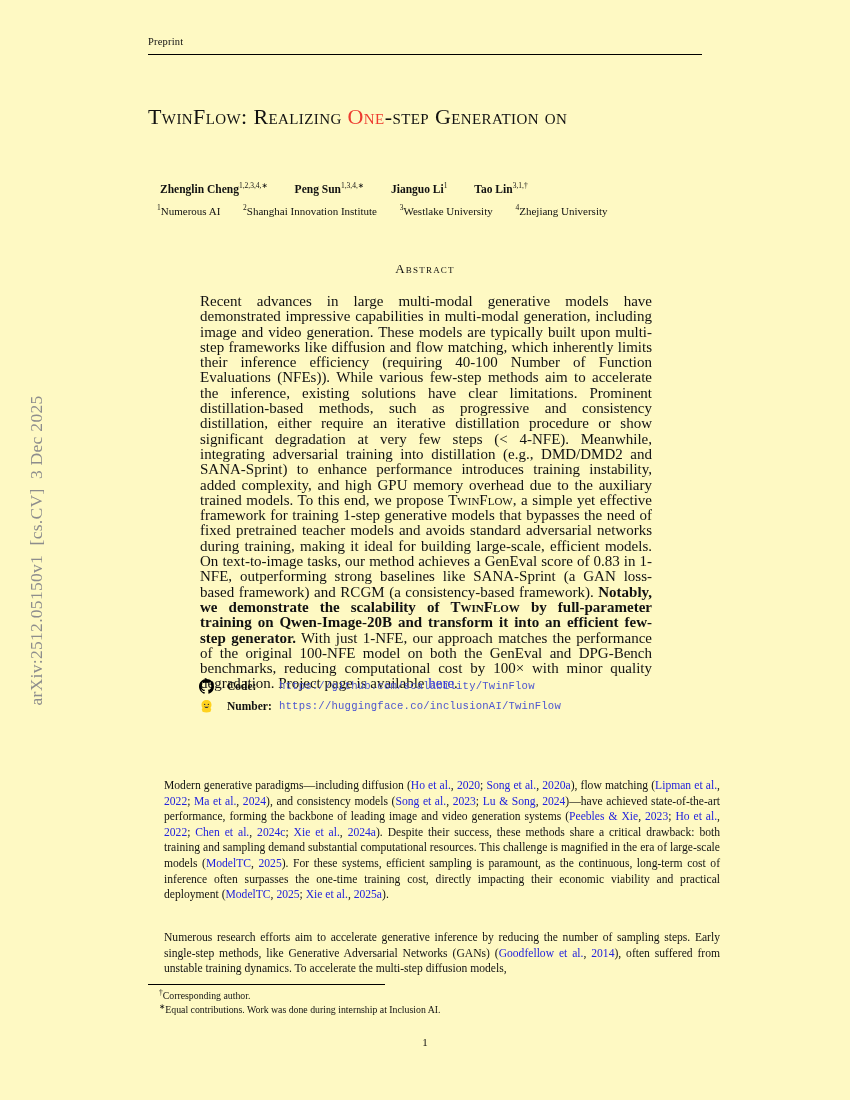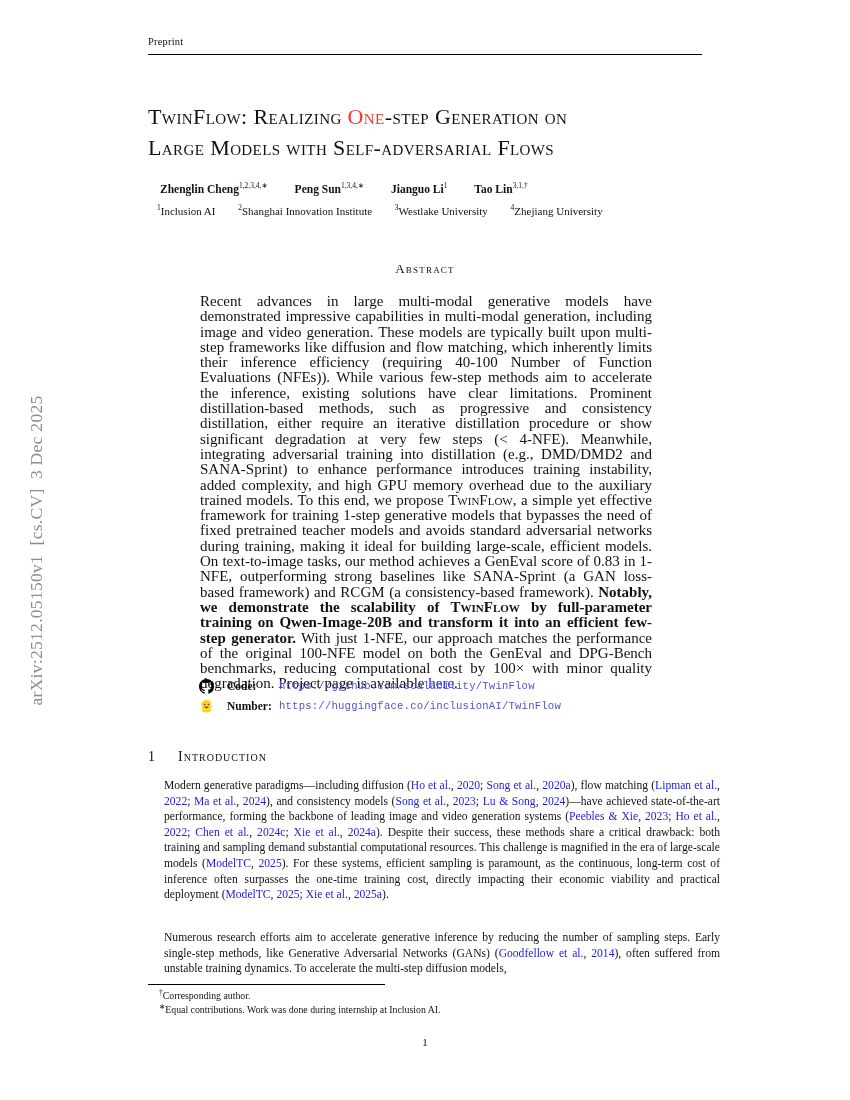--- a/index.html
+++ b/index.html
@@ -1,20 +1,20 @@
 <!DOCTYPE html>
 <html><head>
 <meta charset="utf-8">
 <style>
   html,body{margin:0;padding:0;background:#e8e8e8;}
   .page{
     position:relative;
     width:850px;height:1100px;
     margin:0 auto;
-    background:#ffffff;
+    background:#fef9c3;
     font-family:"Liberation Serif", serif;
     color:#111111;
     overflow:hidden;
   }
   
   .header-label{
     position:absolute;left:148px;top:36px;
     font-size:10.5px;letter-spacing:0.2px;
   }
   .header-rule{
@@ -109,32 +109,31 @@
 </head>
 <body>
 
 <div class="page">
 
   <div class="header-label">Preprint</div>
   <div class="header-rule"></div>
 
   <div class="title">
     <div><span>TwinFlow: Realizing </span><span class="seg-red">One</span><span>-step Generation on</span></div>
-    <div><span>Large Models with Self-adversarial Flows</span></div>
   </div>
 
   <div class="authors">
     <span class="author"><span class="nm">Zhenglin Cheng</span><sup>1,2,3,4,∗</sup></span>
     <span class="author"><span class="nm">Peng Sun</span><sup>1,3,4,∗</sup></span>
     <span class="author"><span class="nm">Jianguo Li</span><sup>1</sup></span>
     <span class="author"><span class="nm">Tao Lin</span><sup>3,1,†</sup></span>
   </div>
 
   <div class="affils">
-    <span class="affil"><sup>1</sup><span>Inclusion AI</span></span>
+    <span class="affil"><sup>1</sup><span>Numerous AI</span></span>
     <span class="affil"><sup>2</sup><span>Shanghai Innovation Institute</span></span>
     <span class="affil"><sup>3</sup><span>Westlake University</span></span>
     <span class="affil"><sup>4</sup><span>Zhejiang University</span></span>
   </div>
 
   <div class="abs-head">Abstract</div>
   <div class="abs-body"><span>Recent advances in large multi-modal generative models have demonstrated impressive capabilities in multi-modal generation, including image and video generation. These models are typically built upon multi-step frameworks like diffusion and flow matching, which inherently limits their inference efficiency (requiring 40-100 Number of Function Evaluations (NFEs)). While various few-step methods aim to accelerate the inference, existing solutions have clear limitations. Prominent distillation-based methods, such as progressive and consistency distillation, either require an iterative distillation procedure or show significant degradation at very few steps (&lt; 4-NFE). Meanwhile, integrating adversarial training into distillation (e.g., DMD/DMD2 and SANA-Sprint) to enhance performance introduces training instability, added complexity, and high GPU memory overhead due to the auxiliary trained models. To this end, we propose </span><span class="seg-sc">TwinFlow</span><span>, a simple yet effective framework for training 1-step generative models that bypasses the need of fixed pretrained teacher models and avoids standard adversarial networks during training, making it ideal for building large-scale, efficient models. On text-to-image tasks, our method achieves a GenEval score of 0.83 in 1-NFE, outperforming strong baselines like SANA-Sprint (a GAN loss-based framework) and RCGM (a consistency-based framework). </span><span class="seg-b">Notably, we demonstrate the scalability of </span><span class="seg-b seg-sc">TwinFlow</span><span class="seg-b"> by full-parameter training on Qwen-Image-20B and transform it into an efficient few-step generator.</span><span> With just 1-NFE, our approach matches the performance of the original 100-NFE model on both the GenEval and DPG-Bench benchmarks, reducing computational cost by 100× with minor quality degradation. Project page is available </span><span class="seg-link">here</span><span>.</span></div>
 
   <div class="links">
     <div class="link-row">
@@ -153,23 +152,20 @@
           <circle cx="9" cy="8.6" r="1.15" fill="#32343d"></circle>
           <circle cx="15" cy="8.6" r="1.15" fill="#32343d"></circle>
           <path d="M8.2 11.4c1 2.1 2.3 3.1 3.8 3.1s2.8-1 3.8-3.1c-1.2.7-2.5 1.05-3.8 1.05s-2.6-.35-3.8-1.05z" fill="#32343d"></path>
         </svg>
       </span>
       <span class="lb">Number:</span>
       <span class="url">https://huggingface.co/inclusionAI/TwinFlow</span>
     </div>
   </div>
 
-  <div class="sec-head">
-    <span class="num">1</span><span class="tt">Introduction</span>
-  </div>
 
   <div class="body-par p1"><span>Modern generative paradigms—including diffusion (</span><span class="seg-cite">Ho et al.</span><span>, </span><span class="seg-cite">2020</span><span>; </span><span class="seg-cite">Song et al.</span><span>, </span><span class="seg-cite">2020a</span><span>), flow matching (</span><span class="seg-cite">Lipman et al.</span><span>, </span><span class="seg-cite">2022</span><span>; </span><span class="seg-cite">Ma et al.</span><span>, </span><span class="seg-cite">2024</span><span>), and consistency models (</span><span class="seg-cite">Song et al.</span><span>, </span><span class="seg-cite">2023</span><span>; </span><span class="seg-cite">Lu &amp; Song</span><span>, </span><span class="seg-cite">2024</span><span>)—have achieved state-of-the-art performance, forming the backbone of leading image and video generation systems (</span><span class="seg-cite">Peebles &amp; Xie</span><span>, </span><span class="seg-cite">2023</span><span>; </span><span class="seg-cite">Ho et al.</span><span>, </span><span class="seg-cite">2022</span><span>; </span><span class="seg-cite">Chen et al.</span><span>, </span><span class="seg-cite">2024c</span><span>; </span><span class="seg-cite">Xie et al.</span><span>, </span><span class="seg-cite">2024a</span><span>). Despite their success, these methods share a critical drawback: both training and sampling demand substantial computational resources. This challenge is magnified in the era of large-scale models (</span><span class="seg-cite">ModelTC</span><span>, </span><span class="seg-cite">2025</span><span>). For these systems, efficient sampling is paramount, as the continuous, long-term cost of inference often surpasses the one-time training cost, directly impacting their economic viability and practical deployment (</span><span class="seg-cite">ModelTC</span><span>, </span><span class="seg-cite">2025</span><span>; </span><span class="seg-cite">Xie et al.</span><span>, </span><span class="seg-cite">2025a</span><span>).</span></div>
   <div class="body-par p2"><span>Numerous research efforts aim to accelerate generative inference by reducing the number of sampling steps. Early single-step methods, like Generative Adversarial Networks (GANs) (</span><span class="seg-cite">Goodfellow et al.</span><span>, </span><span class="seg-cite">2014</span><span>), often suffered from unstable training dynamics. To accelerate the multi-step diffusion models,</span></div>
 
   <div class="fn-rule"></div>
   <div class="fns">
     <div class="fn"><sup>†</sup><span>Corresponding author.</span></div>
     <div class="fn"><sup>∗</sup><span>Equal contributions. Work was done during internship at Inclusion AI.</span></div>
   </div>
 

